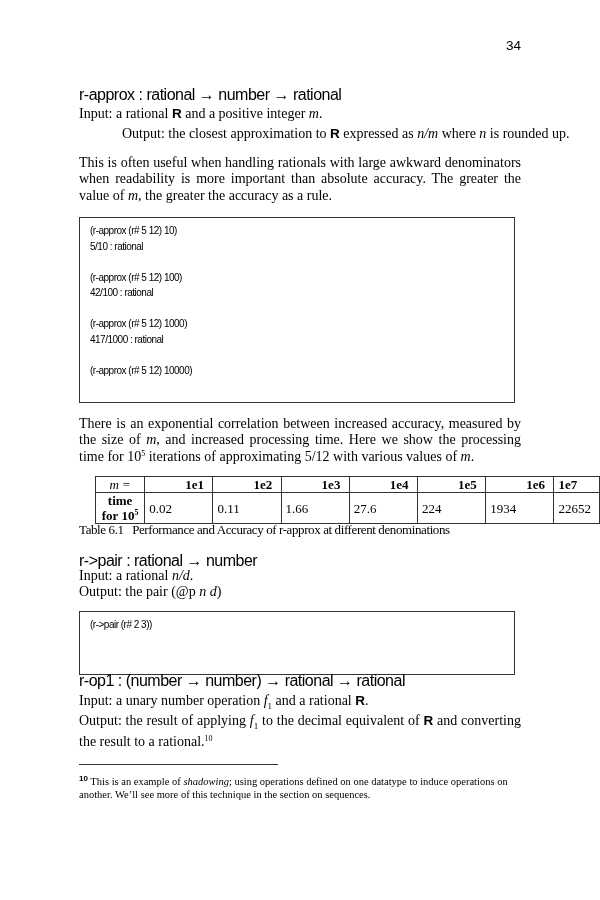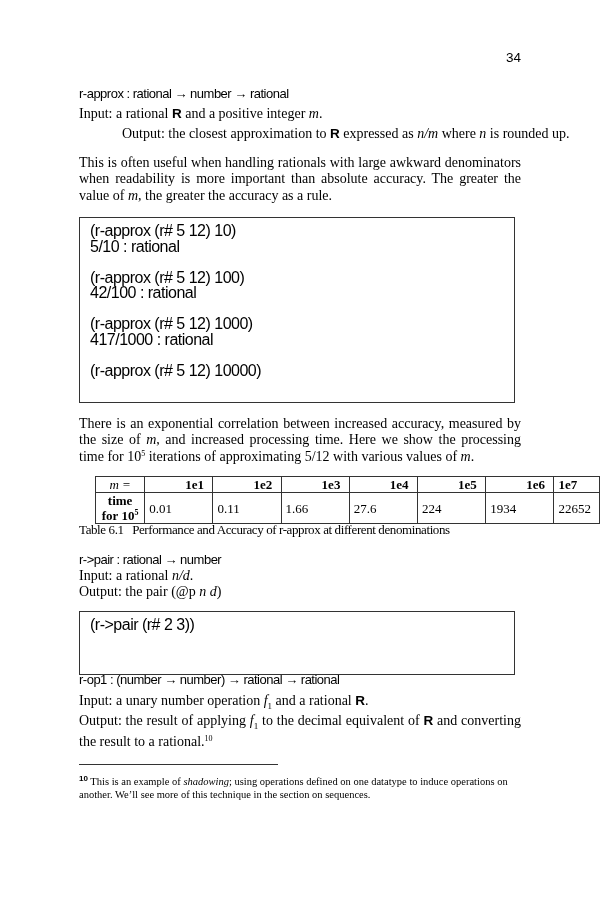--- a/index.html
+++ b/index.html
@@ -1,27 +1,27 @@
 <!DOCTYPE html>
 <html><head>
   <meta charset="utf-8">
   <style>
     html, body { margin: 0; padding: 0; background: #ffffff; }
     body { width: 600px; height: 900px; position: relative; overflow: hidden; color: #000; }
     .serif { font-family: "Liberation Serif", "DejaVu Serif", serif; }
     .sans { font-family: "Liberation Sans", "DejaVu Sans", sans-serif; }
     .abs { position: absolute; }
-    .page-number { left: 506px; top: 50px; font-size: 13.5px; }
-    .sig { font-size: 13px; letter-spacing: -0.5px; white-space: nowrap; }
+    .page-number { left: 506px; top: 38px; font-size: 13.5px; }
+    .sig { font-size: 16px; letter-spacing: -0.5px; white-space: nowrap; }
     .line { font-size: 14px; white-space: nowrap; }
     .para { left: 79px; width: 442px; font-size: 14px; line-height: 16.3px; text-align: justify; }
     .bold-R { font-family: "Liberation Sans", "DejaVu Sans", sans-serif; font-weight: bold; font-size: 13.5px; }
     i { font-style: italic; }
     .codebox { border: 1px solid #333; left: 79px; width: 436px; box-sizing: border-box; padding: 5px 10px; }
-    .code-line { font-size: 16px; letter-spacing: -0.5px; line-height: 15.5px; white-space: nowrap; }
+    .code-line { font-size: 10px; letter-spacing: -0.5px; line-height: 15.5px; white-space: nowrap; }
     .code-gap { height: 15.5px; }
     table.perf { position: absolute; left: 95px; top: 476px; border-collapse: collapse; font-size: 13px; }
     table.perf td { border: 1px solid #333; padding: 0 4px; height: 15px; line-height: 15px; }
     table.perf td.hdr { font-weight: bold; }
     table.perf td.first { text-align: center; width: 78px; }
     table.perf td.v { width: 34px; padding-left: 40px; }
     table.perf td.v7 { width: 46px; }
     sup { font-size: 8px; vertical-align: 5px; line-height: 0; }
     .fn-rule { left: 79px; top: 764px; width: 199px; height: 1px; background: #333; }
     .footnote { left: 79px; top: 772px; width: 445px; font-size: 10.5px; line-height: 13px; }
@@ -70,21 +70,21 @@
     <td class="hdr v">1e1</td>
     <td class="hdr v">1e2</td>
     <td class="hdr v">1e3</td>
     <td class="hdr v">1e4</td>
     <td class="hdr v">1e5</td>
     <td class="hdr v">1e6</td>
     <td class="hdr v7">1e7</td>
   </tr>
   <tr>
     <td class="first hdr"><span>time for 10</span><sup>5</sup></td>
-    <td>0.01</td>
+    <td>0.02</td>
     <td>0.11</td>
     <td>1.66</td>
     <td>27.6</td>
     <td>224</td>
     <td>1934</td>
     <td>22652</td>
   </tr>
 </tbody>
   </table>
 

